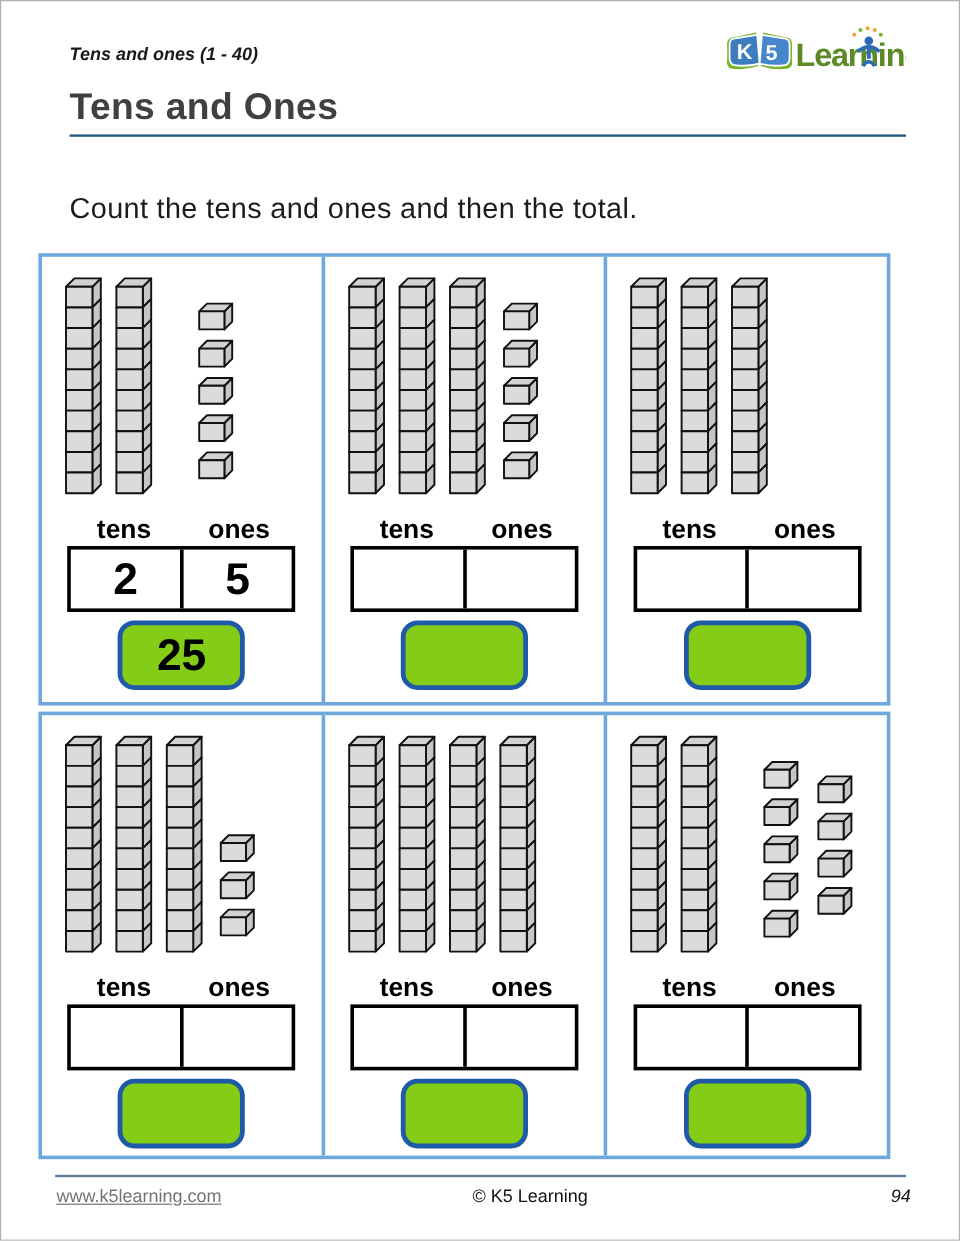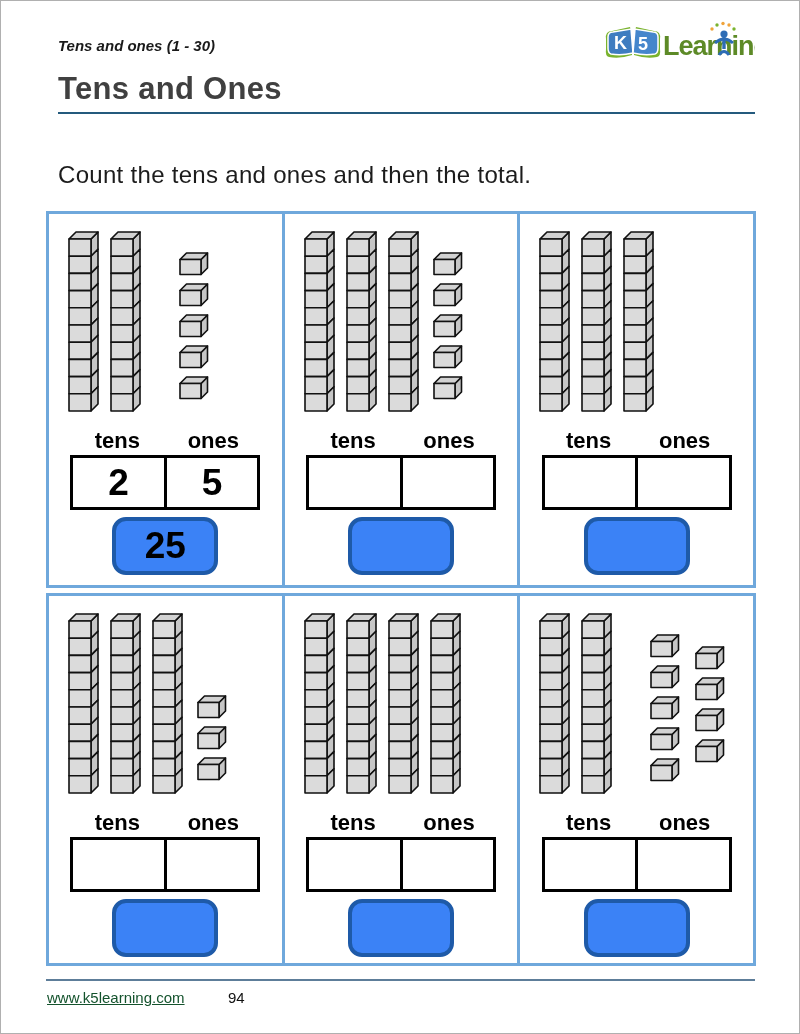--- a/index.html
+++ b/index.html
@@ -21,21 +21,21 @@
   }
   .title-rule {
     position:absolute; top:111px; left:57px; right:44px; height:0;
     border-top:2px solid #245a7d;
   }
   .instruction {
     position:absolute; top:136px; left:57px;
     font-size:24px; color:#1c1c1c; letter-spacing:.3px;margin-top:24px;
   }
   
-  .grid { position:absolute; top:210px; left:45px; width:710px; }
+  .grid { position:absolute; top:210px; left:31px; width:710px; }
   .prow { display:flex; border:3px solid #6fa8dc; height:377px; box-sizing:border-box; background:#fff; }
   .prow + .prow { margin-top:5px; height:373px; }
   .panel { flex:1 1 0; position:relative; min-width:0; }
   .panel + .panel { border-left:3px solid #6fa8dc; }
   .blocks-svg { position:absolute; top:12px; left:0; }
   .labels-row {
     position:absolute; top:214px; left:50%; transform:translateX(-50%);
     width:192px; display:flex;
   }
   .labels-row span {
@@ -48,43 +48,43 @@
     border:3px solid #000; display:flex; background:#fff;
   }
   .answer-cell {
     flex:1 1 0; display:flex; align-items:center; justify-content:center;
     font-size:37px; font-weight:bold; color:#000;
   }
   .answer-cell + .answer-cell { border-left:3px solid #000; }
   .total-box {
     position:absolute; top:303px; left:50%; transform:translateX(-50%);
     width:106px; height:58px; box-sizing:border-box;
-    border:4px solid #1e5aa8; border-radius:14px; background:#3b82f6;
+    border:4px solid #1e5aa8; border-radius:14px; background:#84cc16;
     display:flex; align-items:center; justify-content:center;
     font-size:37px; font-weight:bold; color:#000;
   }
   
   .footer-rule {
     position:absolute; top:978px; left:45px; right:44px; height:0;
     border-top:2px solid #5d7d99;
   }
   .footer {
     position:absolute; top:988px; left:46px; right:40px;
     display:flex; align-items:baseline; font-size:15px; color:#111;
   }
-  .footer-link { color:#14532d; text-decoration:underline;text-align:center; }
+  .footer-link { color:#737373; text-decoration:underline;text-align:center; }
   .footer-center { flex:1 1 0; text-align:center; }
-  .footer-page { width:60px; text-align:right; }
+  .footer-page { width:60px; text-align:right;font-style:italic; }
 </style>
 </head>
 <body>
 
 <div class="page">
 
-  <div class="header-label">Tens and ones (1 - 30)</div>
+  <div class="header-label">Tens and ones (1 - 40)</div>
 
   <div class="logo">
     <svg width="152" height="48" viewBox="0 0 152 48">
 
       <g>
         <path d="M3 20 Q2 12 9 12 L27 8 L29 16 L29 36 Q17 40 6 38 Q2 37 3 30 Z" fill="#7ab32e"></path>
         <path d="M57 20 Q58 12 51 12 L33 8 L31 16 L31 36 Q43 40 54 38 Q58 37 57 30 Z" fill="#7ab32e"></path>
         <path d="M5 18 Q5 13 10 13 L28 10 L30 34 Q18 37 8 35 Q5 34 5 29 Z" fill="#3e7cc0" stroke="#ffffff" stroke-width="1.5"></path>
         <path d="M55 18 Q55 13 50 13 L32 10 L30 34 Q42 37 52 35 Q55 34 55 29 Z" fill="#4586cc" stroke="#ffffff" stroke-width="1.5"></path>
         <text x="11" y="30" font-size="18" font-weight="bold" fill="#ffffff" font-family="Liberation Sans, sans-serif">K</text>
@@ -618,16 +618,17 @@
       <div class="answer-cell"></div>
     </div>
     <div class="total-box"></div>
   </div>
 </div>
   </div>
 
   <div class="footer-rule"></div>
   <div class="footer">
     <a href="#" class="footer-link">www.k5learning.com</a>
+    <div class="footer-center">© K5 Learning</div>
     <div class="footer-page">94</div>
   </div>
 
 </div>
 
 </body></html>

